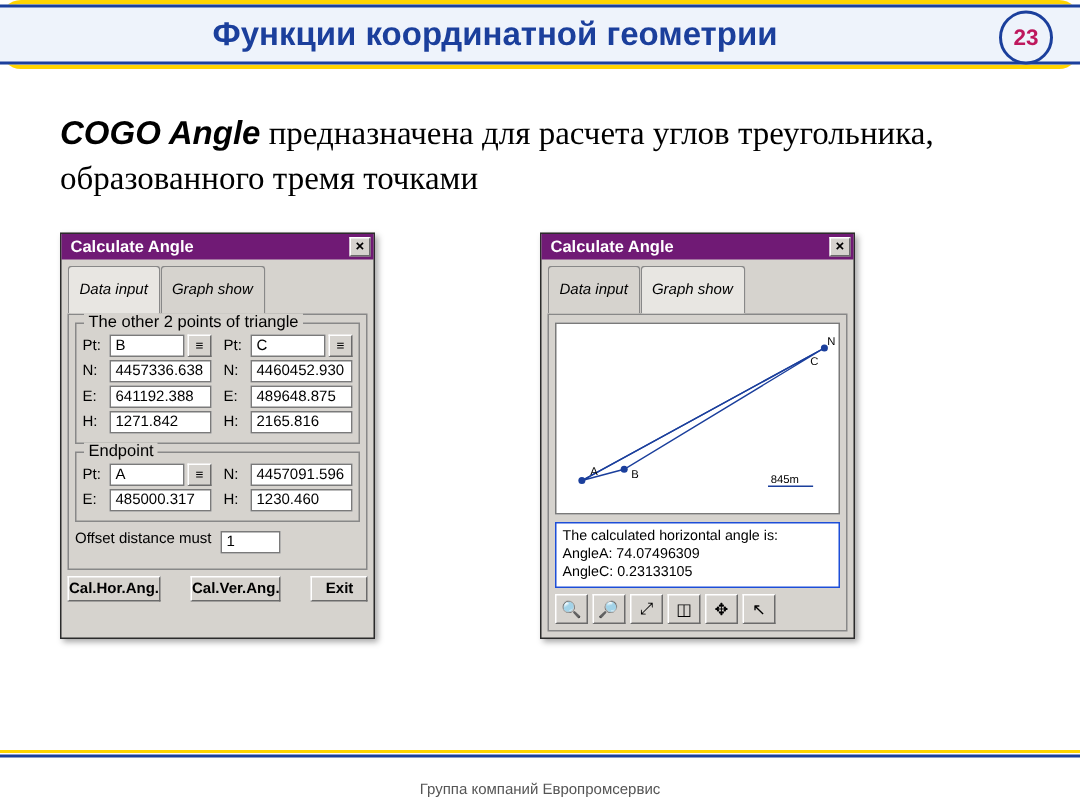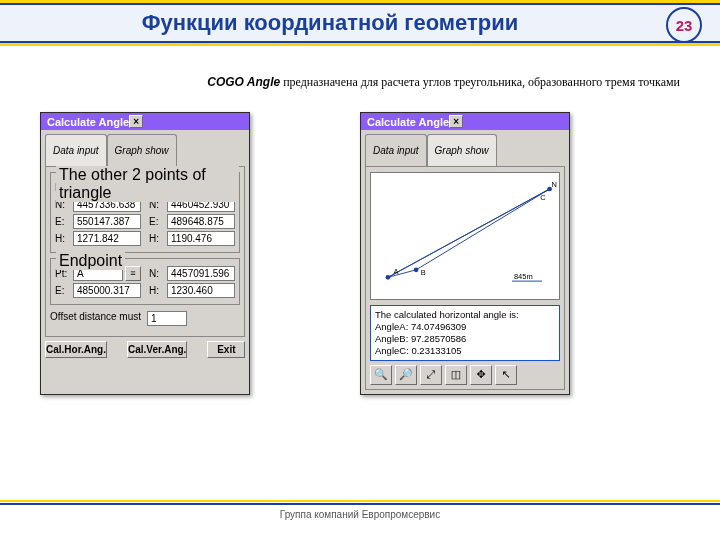--- a/index.html
+++ b/index.html
@@ -10,20 +10,21 @@
     background: #fff;
     font-family: Arial, sans-serif;
     position: relative;
     overflow: hidden;
   }
   .header {
     position: relative;
     height: 46px;
     border-top: 3px solid #ffd400;
     border-bottom: 3px solid #ffd400;
+    border-radius: 14px;
   }
   .header-inner {
     height: 100%;
     background: #eef3fb;
     border-top: 2px solid #1b3f9c;
     border-bottom: 2px solid #1b3f9c;
     display: flex;
     align-items: center;
     justify-content: center;
   }
@@ -46,41 +47,41 @@
     background: #eef3fb;
     display: flex;
     align-items: center;
     justify-content: center;
     color: #be185d;
     font-size: 15px;
     font-weight: bold;
   }
   .desc {
     margin: 28px 40px 22px 40px;
-    font-size: 12px;
+    font-size: 22px;
     color: #000;
     line-height: 1.35;
     font-family: "Times New Roman", serif;
-    text-align: right;
   }
   .desc b { font-style: italic; font-family: Arial, sans-serif; }
   .panels { display: flex; gap: 110px; padding-left: 40px; }
   .win {
     width: 210px;
     background: #d6d3ce;
     border: 1px solid #2b2b2b;
     box-shadow: 2px 2px 4px rgba(0,0,0,.35);
     font-family: Tahoma, Arial, sans-serif;
     font-size: 10px;
   }
   .titlebar {
-    background: #8b5cf6;
+    background: #701a75;
     color: #fff;
     display: flex;
     align-items: center;
+    justify-content: space-between;
     padding: 2px 2px 2px 6px;
     font-weight: bold;
     font-size: 11px;
   }
   .close-x {
     width: 14px; height: 13px;
     background: #d6d3ce;
     border: 1px solid #fff;
     border-right-color:#6b6b6b;
     border-bottom-color:#6b6b6b;
@@ -114,21 +115,21 @@
     border: 1px solid #888;
     padding: 5px 4px 4px 4px;
     margin-bottom: 5px;
     position: relative;
   }
   .group > .legend {
     position: absolute;
     top: -7px; left: 5px;
     background: #d6d3ce;
     padding: 0 3px;
-    font-size: 16px;
+    font-size: 11px;
   }
   .row { display: flex; align-items: center; margin: 2px 0; gap: 2px; }
   .lbl { width: 16px; }
   .fld {
     flex: 1;
     height: 15px;
     background: #fff;
     border: 1px solid #7a7a7a;
     padding: 0 3px;
     font-size: 10px;
@@ -194,21 +195,21 @@
     left: 0; right: 0; bottom: 38px;
     border-top: 2px solid #ffd400;
   }
   .footer-line2 {
     position: absolute;
     left: 0; right: 0; bottom: 35px;
     border-top: 2px solid #1b3f9c;
   }
   .footer-txt {
     position: absolute;
-    left: 0; right: 0; bottom: 20px;
+    left: 0; right: 0; bottom: 8px;
     text-align: center;
     font-size: 10px;
     color: #555;
   }
 </style>
 </head>
 <body>
 
 <div class="header">
   <div class="header-inner">
@@ -241,21 +242,21 @@
                 <span class="lbl">Pt:</span>
                 <div class="fld">B</div>
                 <div class="minibtn">≡</div>
               </div>
             <div class="row">
                 <span class="lbl">N:</span>
                 <div class="fld">4457336.638</div>
               </div>
             <div class="row">
                 <span class="lbl">E:</span>
-                <div class="fld">550147.387</div>
+                <div class="fld">641192.388</div>
               </div>
             <div class="row">
                 <span class="lbl">H:</span>
                 <div class="fld">1271.842</div>
               </div>
           </div>
           <div class="col">
             <div class="row">
                 <span class="lbl">Pt:</span>
                 <div class="fld">C</div>
@@ -264,21 +265,21 @@
             <div class="row">
                 <span class="lbl">N:</span>
                 <div class="fld">4460452.930</div>
               </div>
             <div class="row">
                 <span class="lbl">E:</span>
                 <div class="fld">489648.875</div>
               </div>
             <div class="row">
                 <span class="lbl">H:</span>
-                <div class="fld">1190.476</div>
+                <div class="fld">2165.816</div>
               </div>
           </div>
         </div>
       </div>
       <div class="group">
         <span class="legend">Endpoint</span>
         <div class="twocol">
           <div class="col">
             <div class="row">
                 <span class="lbl">Pt:</span>
@@ -335,21 +336,20 @@
           <text class="glabel" x="53" y="106">B</text>
           <text class="glabel" x="180" y="26">C</text>
           <text class="glabel" x="192" y="12">N</text>
           <line class="triline" x1="150" y1="112" x2="182" y2="112"></line>
           <text class="glabel" x="152" y="110">845m</text>
         </svg>
       </div>
       <div class="result">
         <div>The calculated horizontal angle is:</div>
         <div>AngleA: 74.07496309</div>
-        <div>AngleB: 97.28570586</div>
         <div>AngleC: 0.23133105</div>
       </div>
       <div class="toolbar">
         <div class="tbtn">🔍</div>
         <div class="tbtn">🔎</div>
         <div class="tbtn">⤢</div>
         <div class="tbtn">◫</div>
         <div class="tbtn">✥</div>
         <div class="tbtn">↖</div>
       </div>

